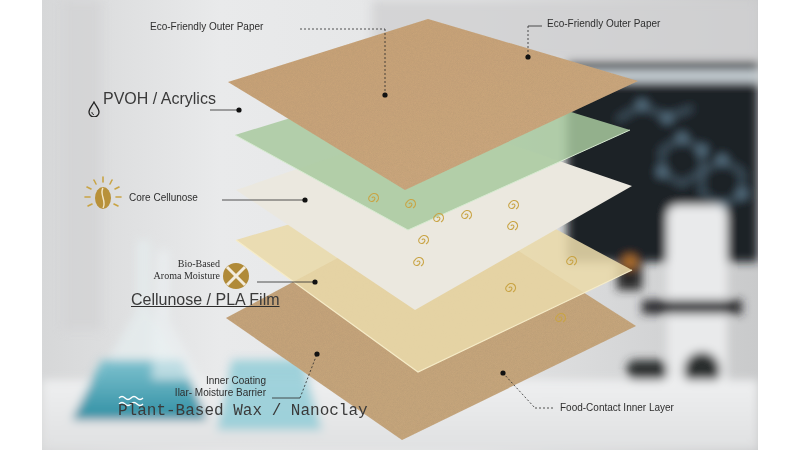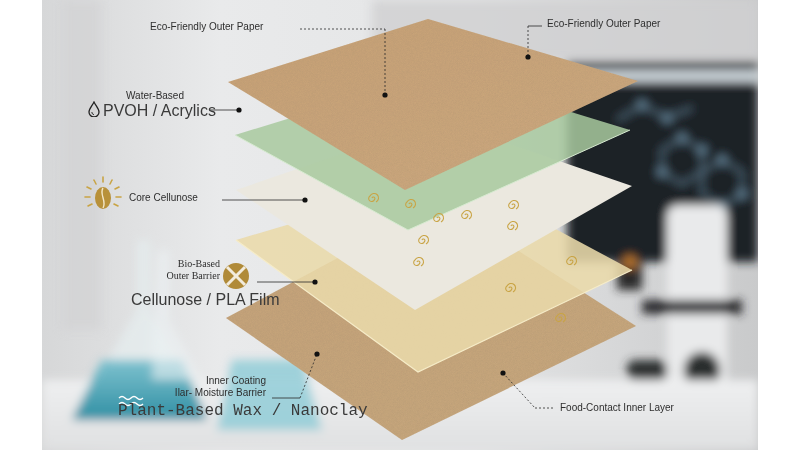--- a/index.html
+++ b/index.html
@@ -167,21 +167,20 @@
   <span class="main">Eco-Friendly Outer Paper</span>
 </div>
 
 <div class="icon" style="left:88px; top:101px;">
   <svg width="12" height="16" viewBox="0 0 12 16">
       <path d="M6,1 C4,5 1,8 1,11 A5,5 0 0 0 11,11 C11,8 8,5 6,1 Z" fill="none" stroke="#222" stroke-width="1.3"></path>
       <path d="M4,11 A2,2 0 0 0 6,13.5" fill="none" stroke="#222" stroke-width="1"></path>
     </svg>
 </div>
 <div class="label center" style="left:103px; top:90px; width:104px;">
-  <span class="main">Water-Based</span>
   <span class="sub">PVOH / Acrylics</span>
 </div>
 
 <div class="icon" style="left:82px; top:175px;">
   <svg width="42" height="40" viewBox="0 0 42 40">
     <g stroke="#c9a445" stroke-width="1.6" stroke-linecap="round">
       <line x1="21" y1="2" x2="21" y2="7"></line>
         <line x1="12" y1="5" x2="14" y2="9"></line>
         <line x1="30" y1="5" x2="28" y2="9"></line>
       <line x1="5" y1="12" x2="9" y2="14"></line>
@@ -194,23 +193,23 @@
     <ellipse cx="21" cy="23" rx="8" ry="11" fill="#b8913a"></ellipse>
     <path d="M21,13 C17,19 25,26 21,33" fill="none" stroke="#f3e7c8" stroke-width="1.4"></path>
   </svg>
 </div>
 <div class="label" style="left:129px; top:192px;">
   <span class="main">Core Cellunose</span>
 </div>
 
 <div class="label right" style="left:104px; top:258px; width:116px;font-family:Liberation Serif, serif;">
   <span class="main">Bio-Based</span>
-  <span class="main">Outer Barrier</span>
-</div>
-<div class="label" style="left:131px; top:291px;">
+  <span class="main">Aroma Moisture</span>
+</div>
+<div class="label" style="left:131px; top:291px;text-decoration:underline;">
   <span class="sub">Cellunose / PLA Film</span>
 </div>
 <div class="icon" style="left:222px; top:262px;">
   <svg width="28" height="28" viewBox="0 0 28 28">
     <circle cx="14" cy="14" r="13" fill="#b08a38"></circle>
     <line x1="5" y1="5" x2="23" y2="23" stroke="#f2ebdc" stroke-width="3"></line>
     <line x1="23" y1="5" x2="5" y2="23" stroke="#f2ebdc" stroke-width="3"></line>
   </svg>
 </div>
 

